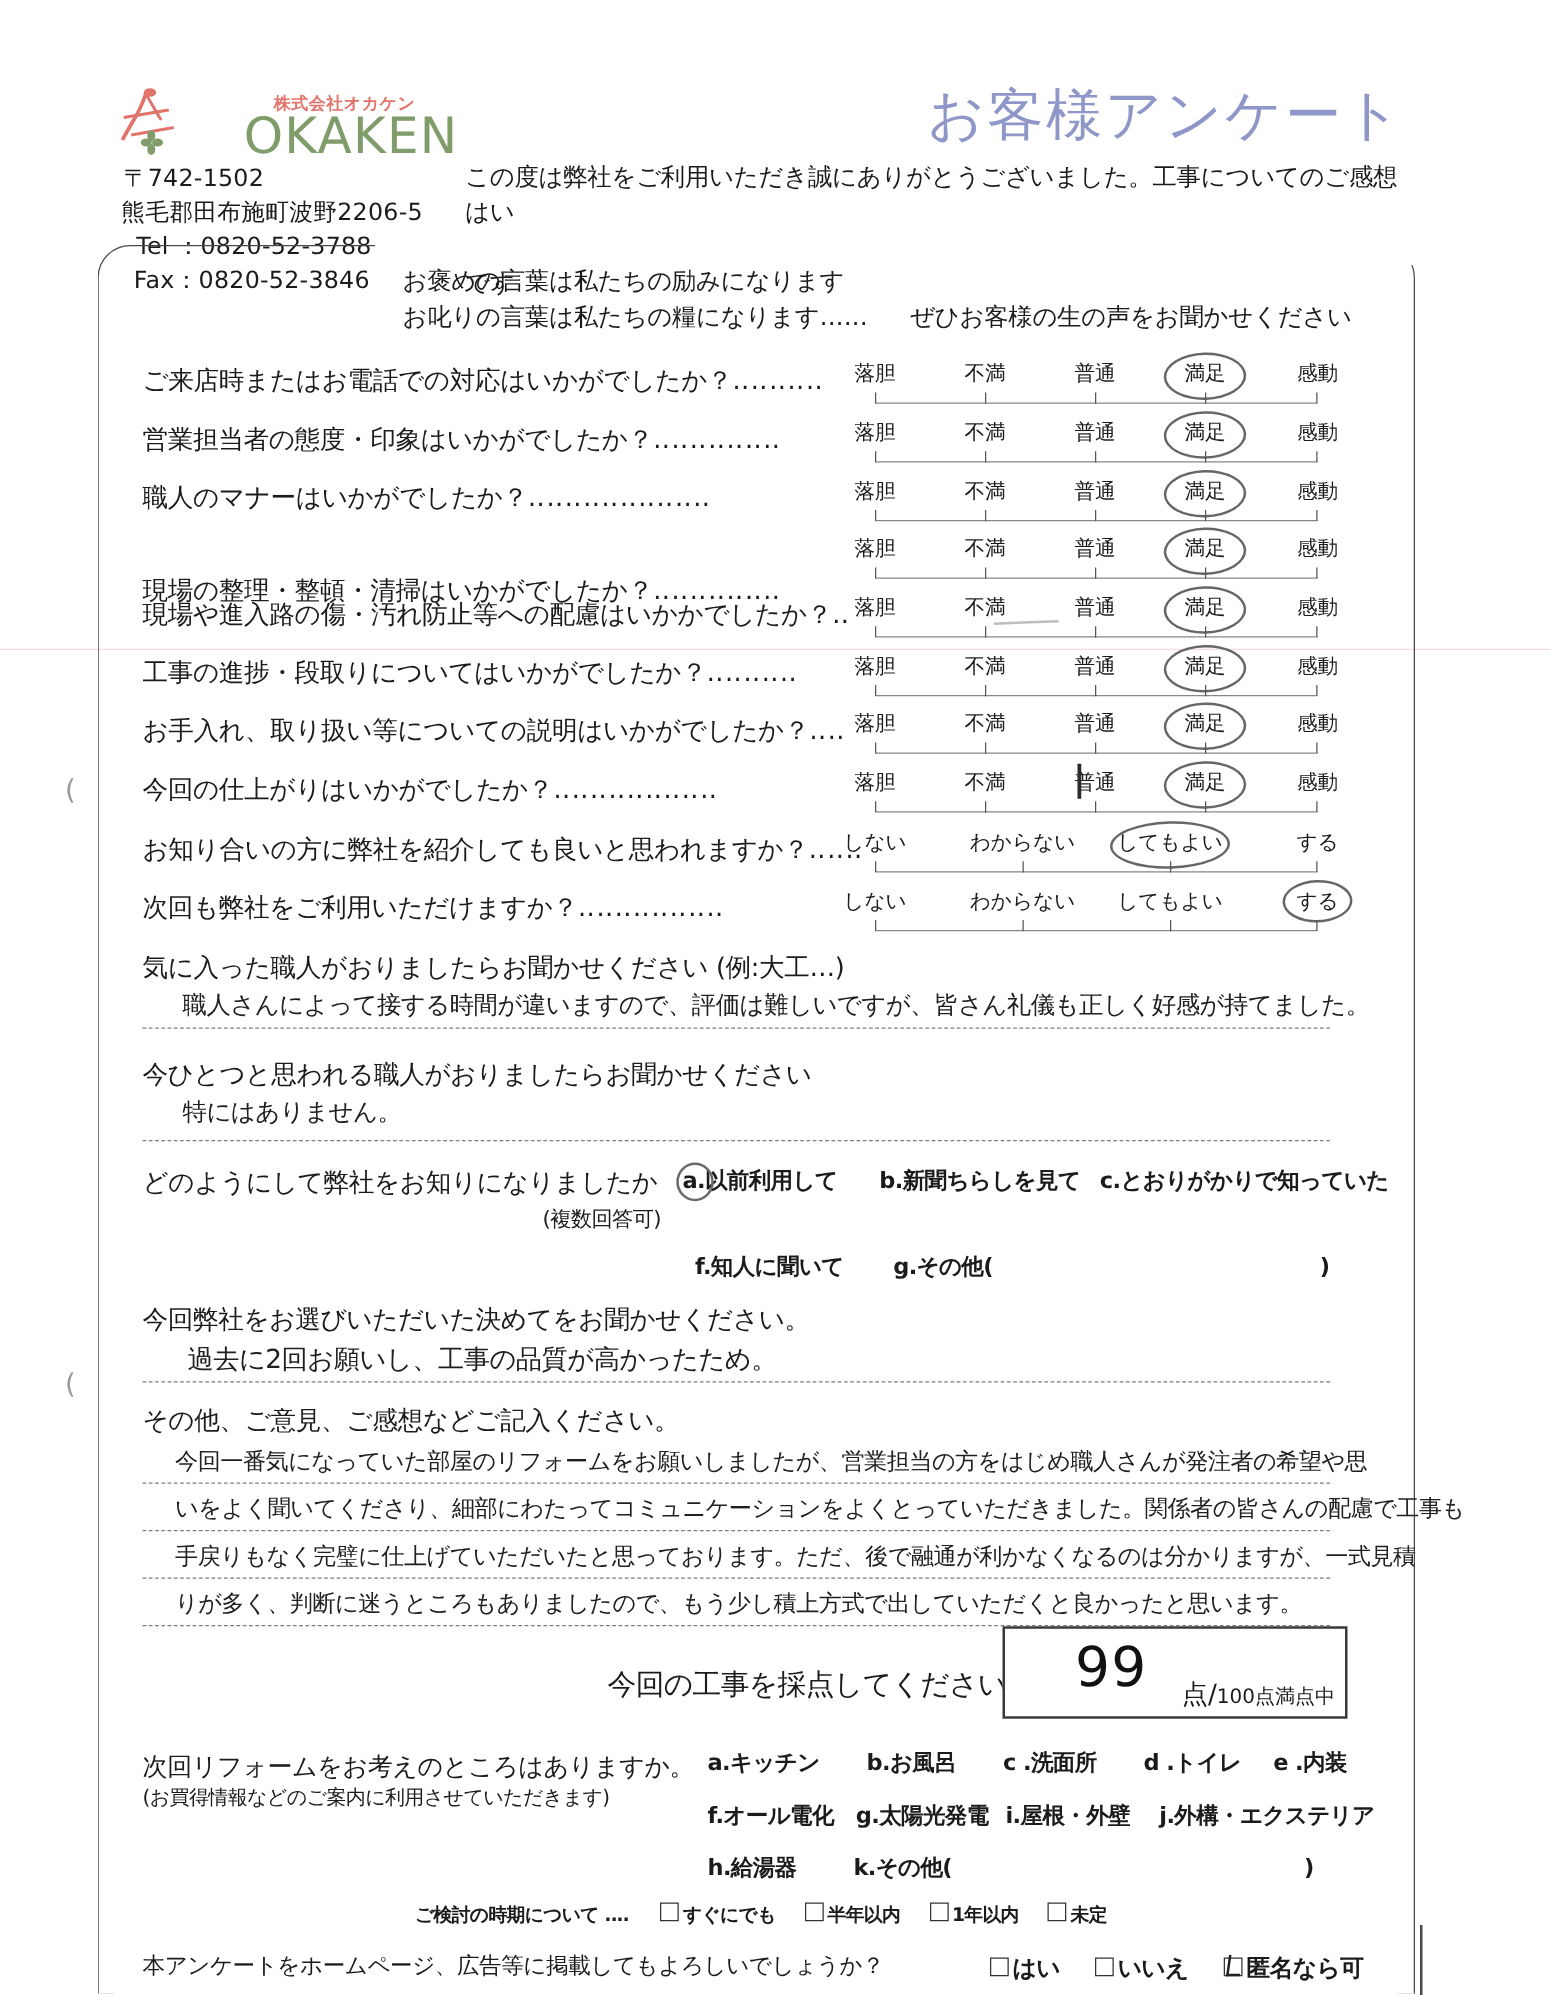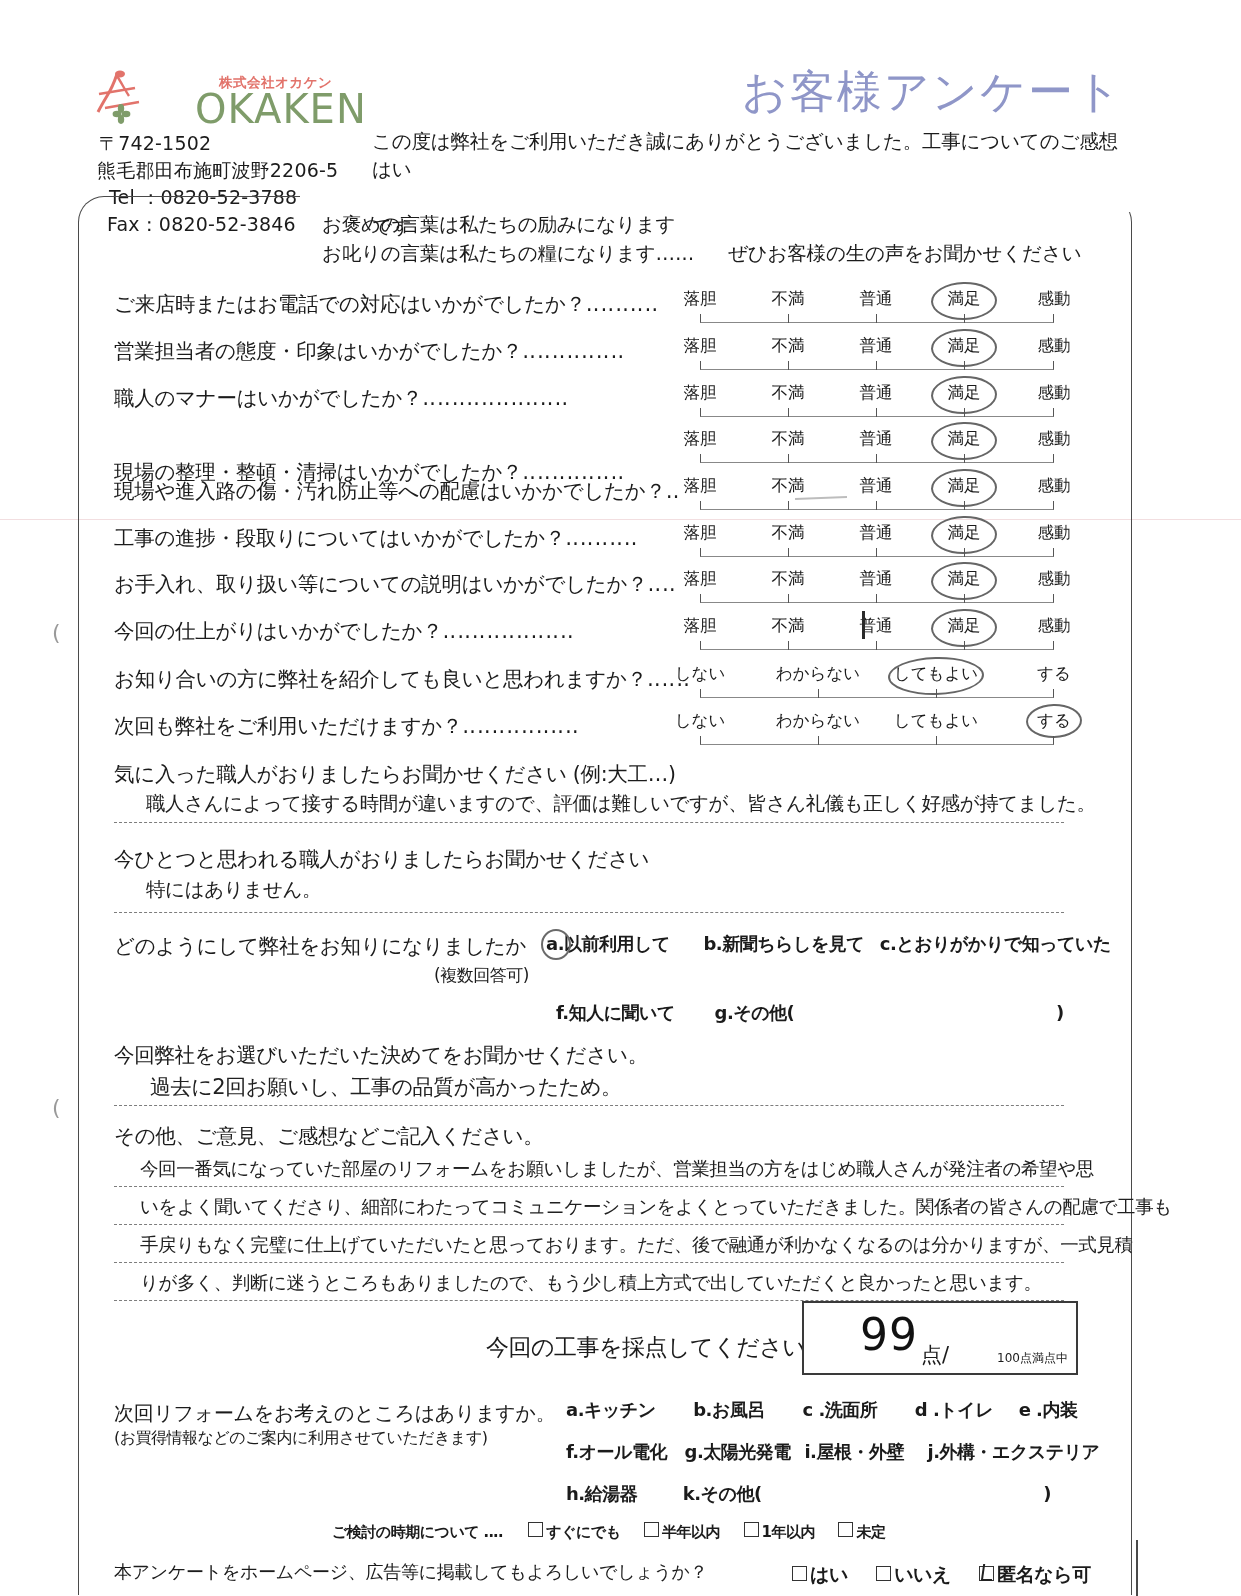--- a/index.html
+++ b/index.html
@@ -63,21 +63,21 @@
   
   .optline{position:absolute;font-size:18px;letter-spacing:-.5px;white-space:nowrap;font-weight:bold;}
   .olet{position:relative;}
   .circ-let{position:absolute;border:2.2px solid #6a6a6a;border-radius:50%;width:26px;height:27px;left:-5px;top:-4px;}
 
   
   .score-label{position:absolute;left:486px;top:1332px;font-size:23px;letter-spacing:-.5px;white-space:nowrap;}
   .score-box{position:absolute;left:802px;top:1301px;width:272px;height:70px;border:2px solid #3a3a3a;background:#fff;}
   .score-val{position:absolute;left:56px;top:6px;font-size:44px;letter-spacing:1px;color:#111;}
   .score-unit{position:absolute;right:8px;bottom:4px;font-size:21px;white-space:nowrap;}
-  .score-unit small{font-size:12px;margin-left:48px;}
+  .score-unit small{font-size:16px;}
 
   
   .sub{position:absolute;left:114px;font-size:16px;letter-spacing:-.5px;white-space:nowrap;}
   .cbox{display:inline-block;width:13px;height:13px;border:1.5px solid #333;margin-right:3px;vertical-align:0px;position:relative;}
   .cbox.checked::after{content:"";position:absolute;left:2px;top:-3px;width:9px;height:15px;border-left:2px solid #222;border-bottom:2px solid #222;transform:skewX(-8deg);}
   .vline{position:absolute;width:1.6px;background:#4a4a4a;}
   .edge-mark{position:absolute;font-size:22px;color:#9a9a9a;}
 </style>
 </head>
 <body>

